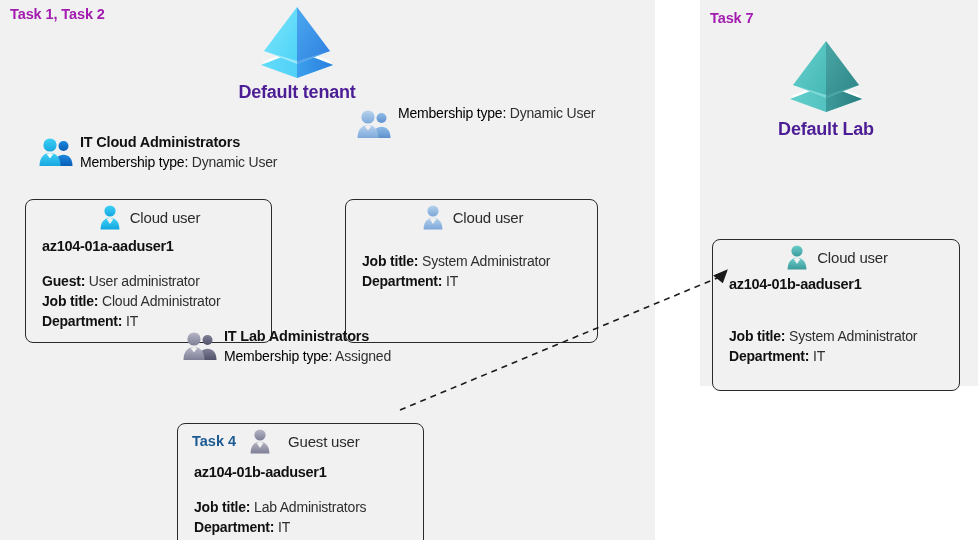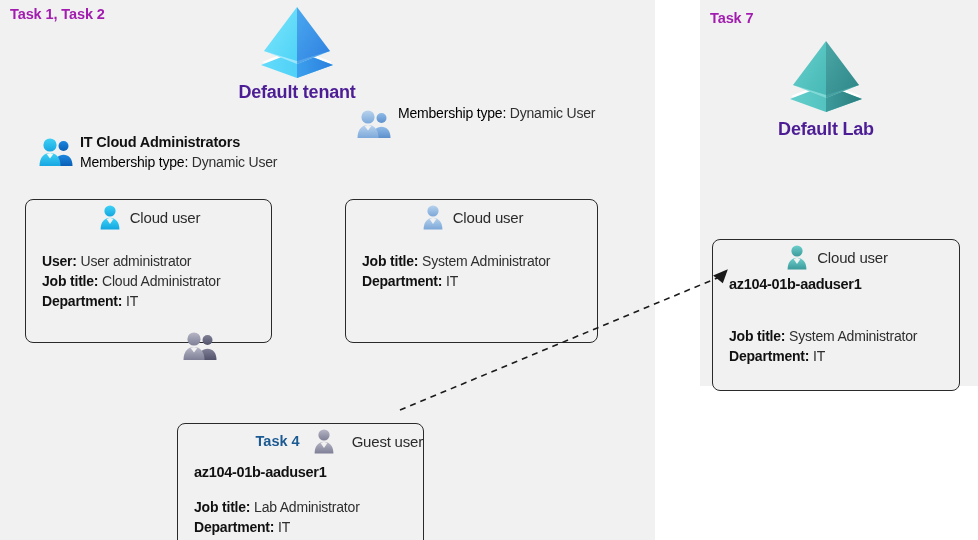--- a/index.html
+++ b/index.html
@@ -97,21 +97,21 @@
     margin-top: 39px;
   }
   .card-usertype {
     display: flex;
     align-items: center;
     gap: 7px;
     height: 34px;
     padding-left: 0;
     justify-content: center;
   }
-  .card-usertype.left-aligned { justify-content: flex-end; }
+  .card-usertype.left-aligned { justify-content: flex-start; }
   .usertype-text {
     font-size: 15px;
     color: #2b2b2b;
     letter-spacing: -0.2px;
     white-space: nowrap;
   }
   .task-inline {
     color: #1b5a92;
     font-weight: bold;
     font-size: 14.5px;
@@ -235,23 +235,26 @@
             <stop offset="0" stop-color="#3fd2f7"></stop>
               <stop offset="1" stop-color="#12a6e0"></stop>
           </linearGradient>
         </defs>
         <circle cx="13" cy="7" r="5.6" fill="url(#ub1)"></circle>
         <path d="M3.6 25.5 C3.6 17.6 7.9 13.7 13 13.7 C18.1 13.7 22.4 17.6 22.4 25.5 Z" fill="url(#ub1)"></path>
         <path d="M13 13.7 L9.6 15 L13 20 L16.4 15 Z" fill="#f1f1f1"></path>
       </svg>
       <span class="usertype-text">Cloud user</span>
     </div>
+    <div class="pad-x" style="margin-top:4px;">
+      <div class="card-upn">az104-01a-aaduser1</div>
+    </div>
     <div class="pad-x card-props" style="margin-top:17px;">
       <div>
-        <b>User:</b>
+        <b>Guest:</b>
         <span>User administrator</span>
       </div>
       <div>
         <b>Job title:</b>
         <span>Cloud Administrator</span>
       </div>
       <div>
         <b>Department:</b>
         <span>IT</span>
       </div>
@@ -322,20 +325,27 @@
           <stop offset="0" stop-color="#b6b6c6"></stop>
             <stop offset="1" stop-color="#7e7e96"></stop>
         </linearGradient>
       </defs>
       <circle cx="25.5" cy="9" r="5" fill="url(#gg-back)"></circle>
       <path d="M16.5 29 C16.5 21.5 20.5 17.8 25.5 17.8 C30.5 17.8 34.5 21.5 34.5 29 Z" fill="url(#gg-back)"></path>
       <circle cx="12" cy="8" r="6.6" fill="url(#gg-front)"></circle>
       <path d="M1.5 29 C1.5 20.4 6.2 16 12 16 C17.8 16 22.5 20.4 22.5 29 Z" fill="url(#gg-front)"></path>
       <path d="M12 16 L8.6 17.1 L12 21.6 L15.4 17.1 Z" fill="#f1f1f1"></path>
     </svg>
+    <div class="group-text">
+      <div class="group-title">IT Lab Administrators</div>
+      <div class="group-sub">
+        <b>Membership type:</b>
+        <span>Assigned</span>
+      </div>
+    </div>
   </div>
 
   <div class="card" id="card-guest">
     <div class="card-usertype left-aligned" style="padding-left:14px;">
       <span class="task-inline">Task 4</span>
       <svg width="26" height="26" viewBox="0 0 26 26">
         <defs>
           <linearGradient id="ug1" x1="0" y1="0" x2="0" y2="1">
             <stop offset="0" stop-color="#b6b6c6"></stop>
               <stop offset="1" stop-color="#7e7e96"></stop>
@@ -346,21 +356,21 @@
         <path d="M13 13.7 L9.6 15 L13 20 L16.4 15 Z" fill="#f1f1f1"></path>
       </svg>
       <span class="usertype-text" style="margin-left:8px;">Guest user</span>
     </div>
     <div class="pad-x" style="margin-top:6px;">
       <div class="card-upn">az104-01b-aaduser1</div>
     </div>
     <div class="pad-x card-props" style="margin-top:17px;">
       <div>
         <b>Job title:</b>
-        <span>Lab Administrator</span>
+        <span>Lab Administrators</span>
       </div>
       <div>
         <b>Department:</b>
         <span>IT</span>
       </div>
     </div>
   </div>
 
   <div class="panel" id="panel-new"></div>
 

